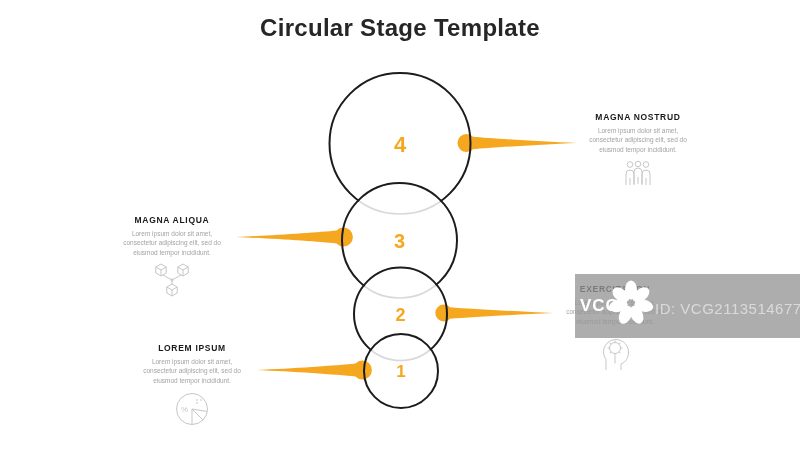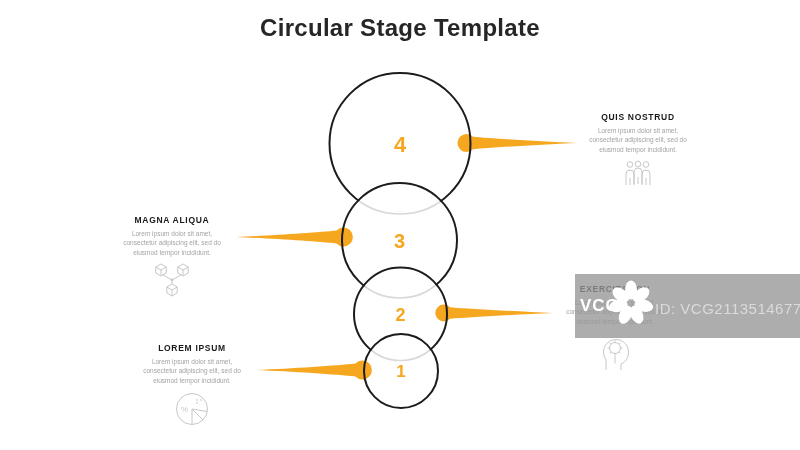--- a/index.html
+++ b/index.html
@@ -73,21 +73,21 @@
     <circle cx="400.5" cy="314" r="46.5" fill="none" stroke="#1c1c1c" stroke-width="2" mask="url(#mask-c2)"></circle>
     <circle cx="401" cy="371" r="37" fill="none" stroke="#1c1c1c" stroke-width="2"></circle>
 
     <text class="num" x="400" y="151.5" font-size="22">4</text>
     <text class="num" x="399.5" y="248" font-size="20">3</text>
     <text class="num" x="400.5" y="320.5" font-size="18">2</text>
     <text class="num" x="401" y="377" font-size="17">1</text>
   </svg>
 
   <div class="label" style="left:563px;top:112px;">
-    <h3>QUIS NOSTRUD</h3>
+    <h3>MAGNA NOSTRUD</h3>
     <p>Lorem ipsum dolor sit amet, consectetur adipiscing elit, sed do eiusmod tempor incididunt.</p>
     <div class="icn">
       <svg width="40" height="28" viewBox="0 0 40 28">
         <circle cx="12" cy="5.5" r="2.8"></circle>
           <circle cx="20" cy="5" r="2.8"></circle>
           <circle cx="28" cy="5.5" r="2.8"></circle>
         <path d="M8 26 v-11 q0-4 4-4 q4 0 4 4 v11"></path>
           <path d="M12 19 v7"></path>
         <path d="M16 25 v-12 q0-4 4-4 q4 0 4 4 v12"></path>
           <path d="M20 18 v7"></path>

